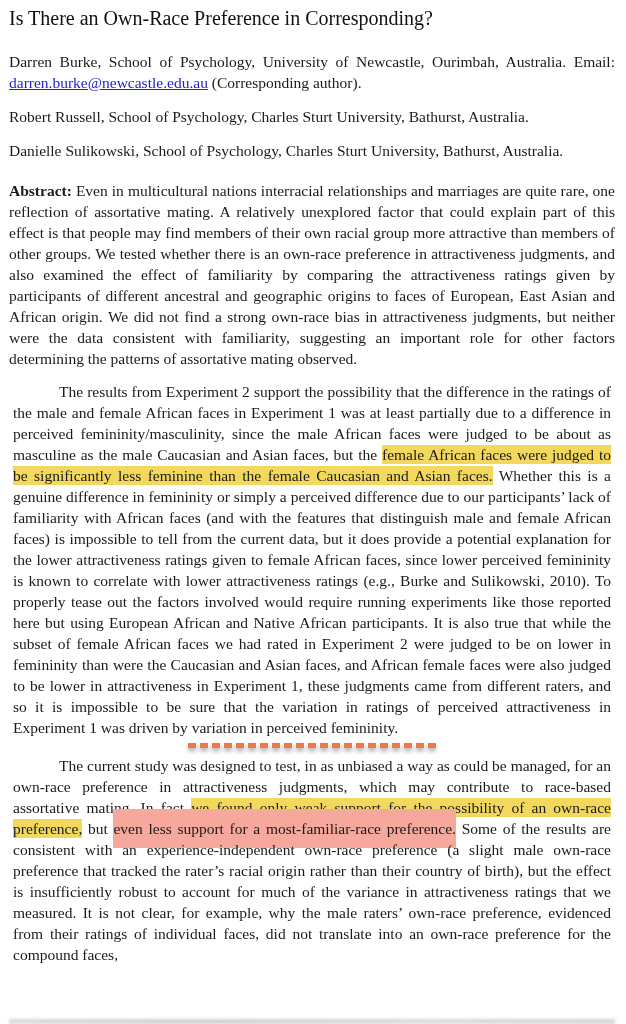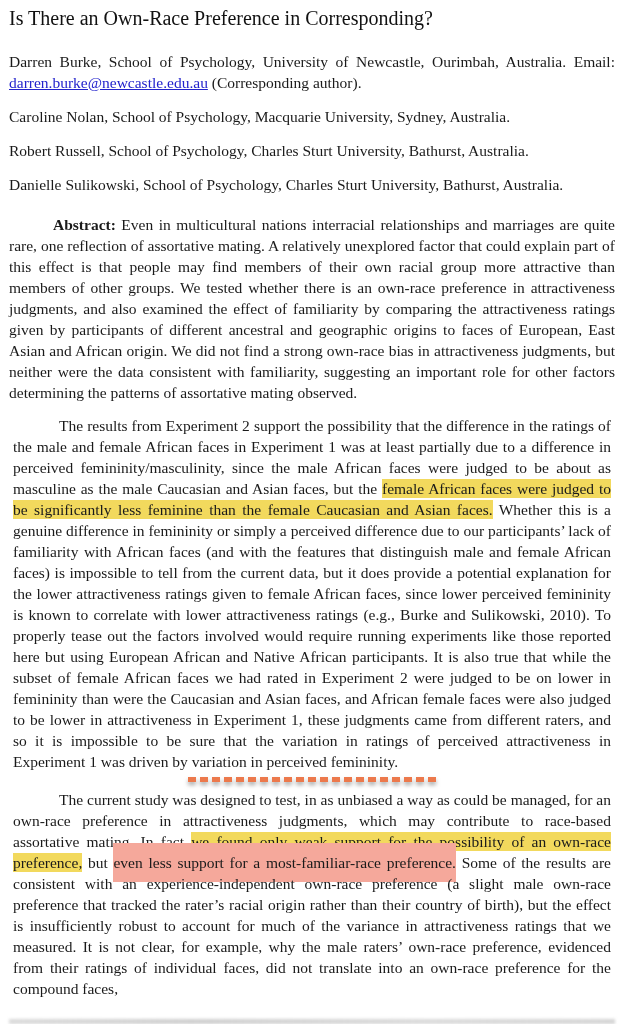--- a/index.html
+++ b/index.html
@@ -37,21 +37,20 @@
     color: #2323cc;
     text-decoration: underline;
     cursor: pointer;
   }
   p.abstract {
     margin-top: 19px;
     margin-bottom: 12px;
   }
   b.runin {
     font-weight: 700;
-    margin-left: 44px;
   }
   h2.section {
     font-size: 15.5px;
     font-weight: 700;
     margin: 17px 0 17px 0;
     color: #111;
   }
   p.body-para {
     text-indent: 46px;
     margin: 4px;
@@ -90,21 +89,20 @@
 </style>
 </head>
 <body>
 
 <div class="page">
 
   <h1 class="title">Is There an Own-Race Preference in Corresponding?</h1>
 
   <p class="author"><span>Darren Burke, School of Psychology, University of Newcastle, Ourimbah, Australia. Email: </span><a class="email">darren.burke@newcastle.edu.au</a><span> (Corresponding author).</span></p>
 
-  <p class="author">Caroline Nolan, School of Psychology, Macquarie University, Sydney, Australia.</p>
 
 
   <p class="author">Robert Russell, School of Psychology, Charles Sturt University, Bathurst, Australia.</p>
 
   <p class="author">Danielle Sulikowski, School of Psychology, Charles Sturt University, Bathurst, Australia.</p>
 
   <p class="abstract"><b class="runin">Abstract:</b><span> Even in multicultural nations interracial relationships and marriages are quite rare, one reflection of assortative mating. A relatively unexplored factor that could explain part of this effect is that people may find members of their own racial group more attractive than members of other groups. We tested whether there is an own-race preference in attractiveness judgments, and also examined the effect of familiarity by comparing the attractiveness ratings given by participants of different ancestral and geographic origins to faces of European, East Asian and African origin. We did not find a strong own-race bias in attractiveness judgments, but neither were the data consistent with familiarity, suggesting an important role for other factors determining the patterns of assortative mating observed.</span></p>
 
 
   <p class="body-para"><span>The results from Experiment 2 support the possibility that the difference in the ratings of the male and female African faces in Experiment 1 was at least partially due to a difference in perceived femininity/masculinity, since the male African faces were judged to be about as masculine as the male Caucasian and Asian faces, but the </span><mark class="hl-yellow">female African faces were judged to be significantly less feminine than the female Caucasian and Asian faces.</mark><span> Whether this is a genuine difference in femininity or simply a perceived difference due to our participants’ lack of familiarity with African faces (and with the features that distinguish male and female African faces) is impossible to tell from the current data, but it does provide a potential explanation for the lower attractiveness ratings given to female African faces, since lower perceived femininity is known to correlate with lower attractiveness ratings (e.g., Burke and Sulikowski, 2010). To properly tease out the factors involved would require running experiments like those reported here but using European African and Native African participants. It is also true that while the subset of female African faces we had rated in Experiment 2 were judged to be on lower in femininity than were the Caucasian and Asian faces, and African female faces were also judged to be lower in attractiveness in Experiment 1, these judgments came from different raters, and so it is impossible to be sure that the variation in ratings of perceived attractiveness in Experiment 1 was driven by variation in perceived femininity.</span></p>

